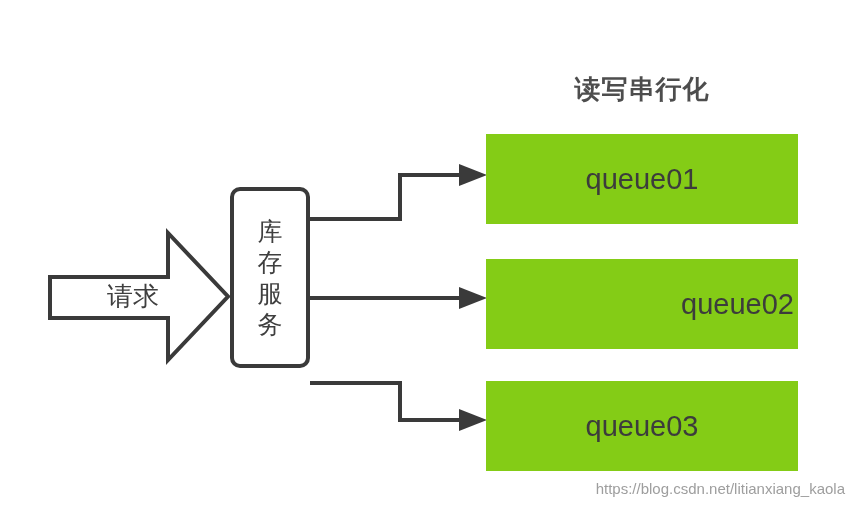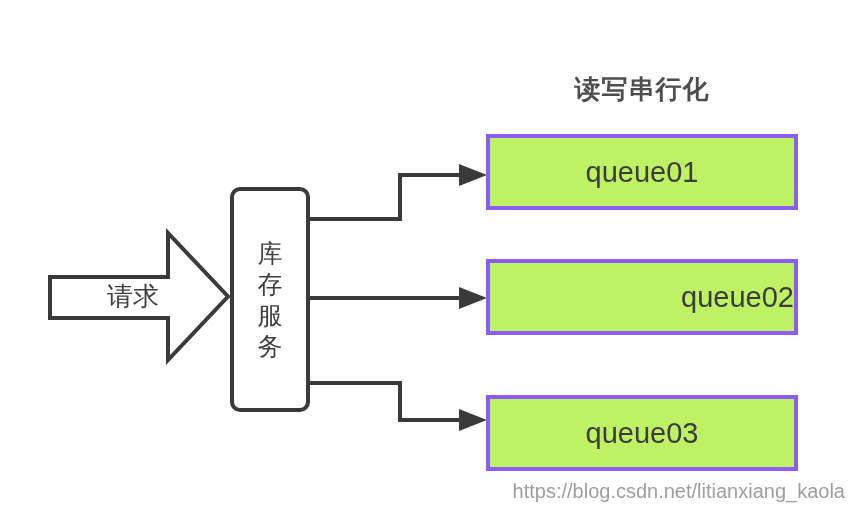--- a/index.html
+++ b/index.html
@@ -44,59 +44,59 @@
     align-items: center;
     justify-content: center;
     font-size: 26px;
     color: #3f3f3f;
   }
   .service-box {
     position: absolute;
     left: 230px;
     top: 187px;
     width: 80px;
-    height: 225px;
+    height: 181px;
     box-sizing: border-box;
     background: #ffffff;
     border: 4px solid #3a3a3a;
     border-radius: 10px;
     display: flex;
     align-items: center;
     justify-content: center;
   }
   .service-label {
     width: 27px;
     font-size: 25px;
     line-height: 31px;
     color: #3f3f3f;
     text-align: center;
     word-break: break-all;
   }
   .queue-box {
     position: absolute;
     left: 486px;
     width: 312px;
-    height: 76px;
+    height: 90px;
     box-sizing: border-box;
-    background: #bef264;
-    border: 4px solid #8b5cf6;
+    background: #84cc16;
+    border: 4px solid #84cc16;
     display: flex;
     align-items: center;
     justify-content: center;
     font-size: 29px;
     color: #3c3c3c;
   }
   .queue-1 { top: 134px; }
   .queue-2 { top: 259px; justify-content: flex-end; }
-  .queue-3 { top: 395px; }
+  .queue-3 { top: 381px; }
   .watermark {
     position: absolute;
     right: 7px;
     top: 480px;
-    font-size: 20px;
+    font-size: 15px;
     color: #9e9e9e;
   }
 </style>
 </head>
 <body>
 
 <div class="canvas">
 
   <svg class="diagram-svg" viewBox="0 0 852 510" xmlns="http://www.w3.org/2000/svg">
 

